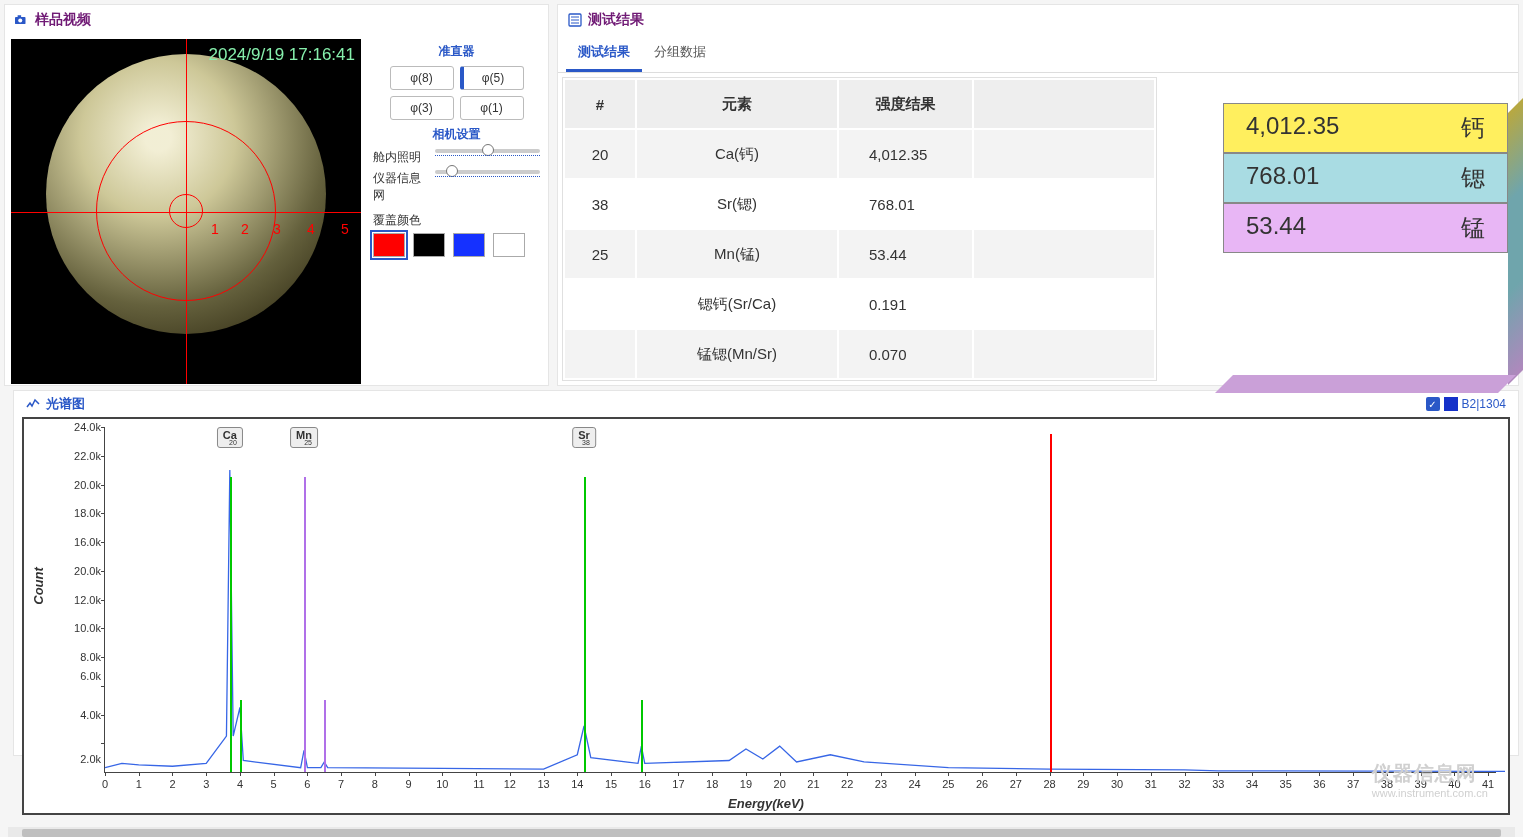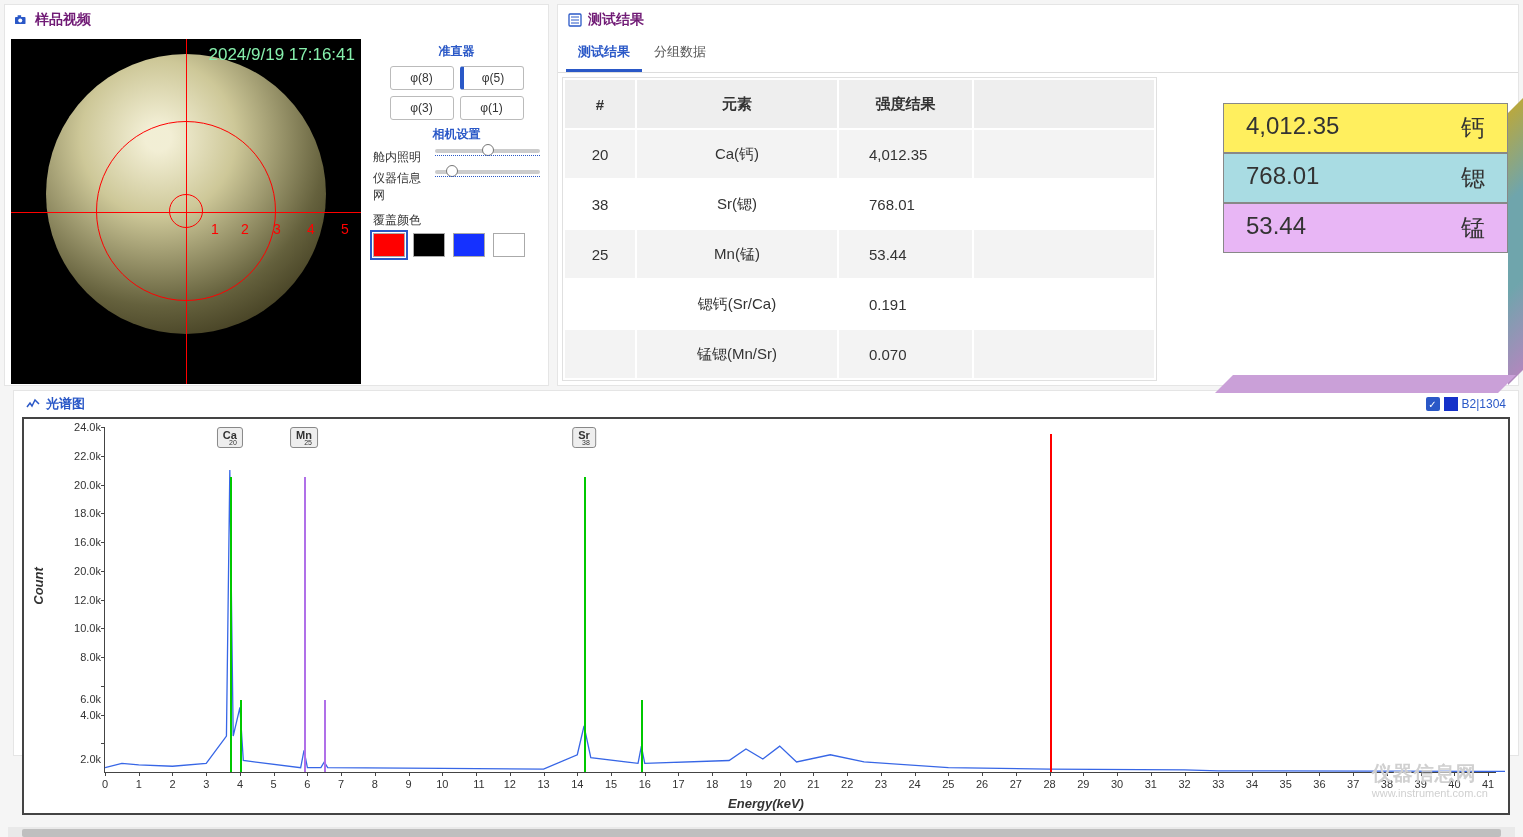--- a/index.html
+++ b/index.html
@@ -235,21 +235,21 @@
       <span>B2|1304</span>
     </div>
   </div>
   <div class="spec-body">
     <div class="axis-label-y">Count</div>
     <div class="plot" id="plot">
         <div class="ytick" style="top: 332px;">2.0k</div>
         <div class="ytick-line" style="top: 316.25px;"></div>
         <div class="ytick" style="top: 287.5px;">4.0k</div>
         <div class="ytick-line" style="top: 287.5px;"></div>
-        <div class="ytick" style="top: 272px;">6.0k</div>
+        <div class="ytick" style="top: 249px;">6.0k</div>
         <div class="ytick-line" style="top: 258.75px;"></div>
         <div class="ytick" style="top: 230px;">8.0k</div>
         <div class="ytick-line" style="top: 230px;"></div>
         <div class="ytick" style="top: 201.25px;">10.0k</div>
         <div class="ytick-line" style="top: 201.25px;"></div>
         <div class="ytick" style="top: 172.5px;">12.0k</div>
         <div class="ytick-line" style="top: 172.5px;"></div>
         <div class="ytick" style="top: 143.75px;">20.0k</div>
         <div class="ytick-line" style="top: 143.75px;"></div>
         <div class="ytick" style="top: 115px;">16.0k</div>

